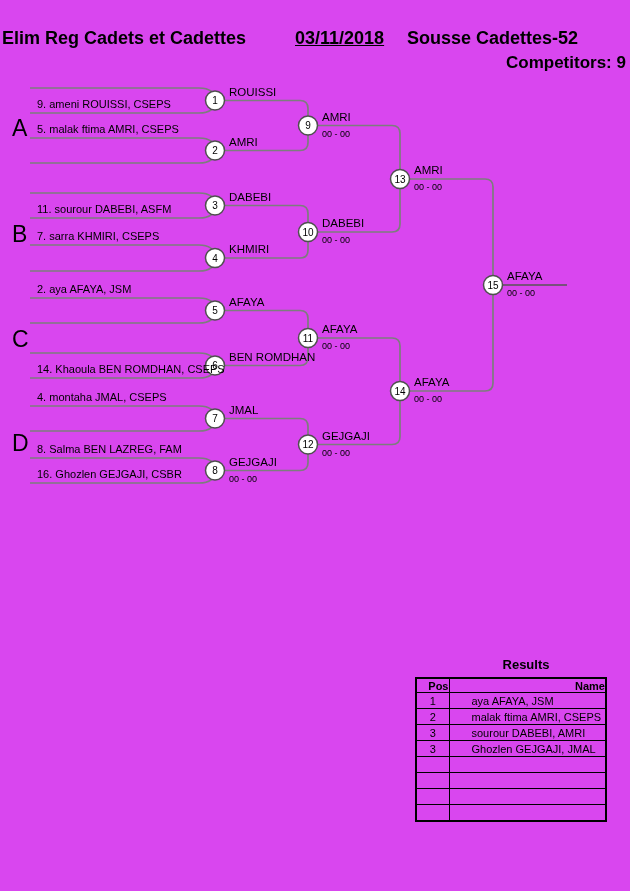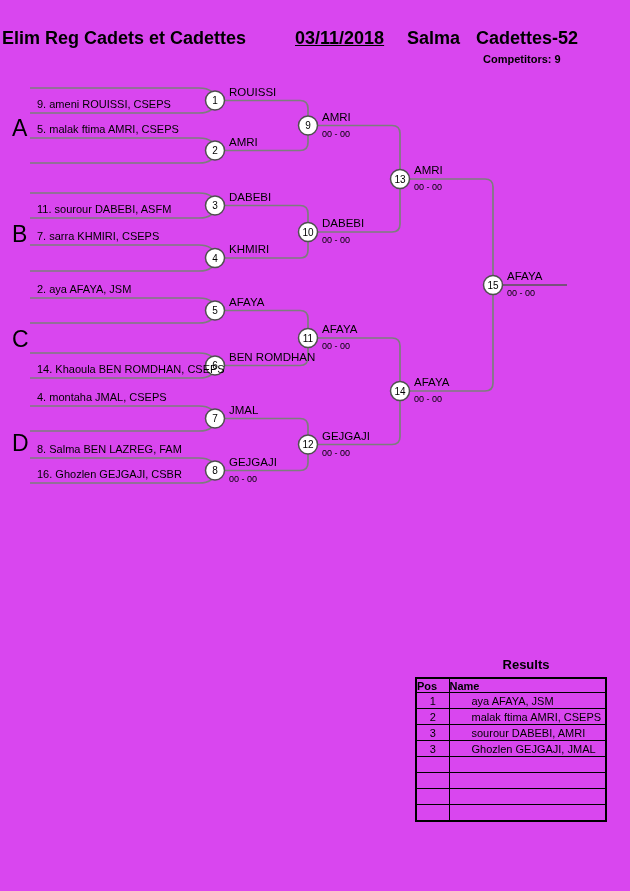--- a/index.html
+++ b/index.html
@@ -5,51 +5,51 @@
   html,body { margin:0; padding:0; background:#fff; }
   .page {
     position:relative; width:630px; height:891px; background:#d946ef;
     font-family:"Liberation Sans", sans-serif; overflow:hidden;
   }
   .title-seg { position:absolute; top:29px; font-size:18px; font-weight:bold; color:#000; white-space:nowrap; line-height:1; }
   .t-event { left:2px; }
   .t-date  { left:295px;text-decoration:underline; }
   .t-city  { left:407px; }
   .t-cat   { left:476px; }
-  .competitors { position:absolute; left:483px; top:53px; font-size:11px; font-weight:bold; color:#000; white-space:nowrap; }
+  .competitors { position:absolute; left:506px; top:53px; font-size:17px; font-weight:bold; color:#000; white-space:nowrap; }
 
   svg.bracket { position:absolute; left:0; top:80px; }
   .ln  { fill:none; stroke:#7d7d7d; stroke-width:1.7; }
   .fin { fill:none; stroke:#565656; stroke-width:1.7; }
   .cir { fill:#ffffff; stroke:#4f4f4f; stroke-width:1.5; }
   text { font-family:"Liberation Sans", sans-serif; fill:#000; }
   .num { font-size:10px; text-anchor:middle; }
   .nm  { font-size:11px; }
   .wl  { font-size:11.5px; }
   .sc  { font-size:9px; }
   .pool{ font-size:23px; }
 
   .results { position:absolute; left:415px; top:657px; width:222px; }
   .results-title { text-align:center; font-weight:bold; font-size:13px; color:#000; margin:0 0 5px 0; }
   .results table { border-collapse:collapse; width:192px; table-layout:fixed; border:2.5px solid #000; }
   .results th, .results td { border:1.5px solid #000; font-size:11px; color:#000; padding:0; overflow:hidden; white-space:nowrap; }
-  .results th { height:13px; font-weight:bold; text-align:left; }
+  .results th { height:13px; font-weight:bold; text-align:right; }
   .results td { height:15px; }
   .col-pos { width:33px; }
   td.pos { text-align:center; }
   td.name { text-align:left; padding-left:22px; }
 </style>
 </head>
 <body>
 
 <div class="page">
 
   <span class="title-seg t-event">Elim Reg Cadets et Cadettes</span>
   <span class="title-seg t-date">03/11/2018</span>
-  <span class="title-seg t-city">Salma</span>
+  <span class="title-seg t-city">Sousse</span>
   <span class="title-seg t-cat">Cadettes-52</span>
   <span class="competitors">Competitors: 9</span>
 
   <svg class="bracket" width="630" height="420" viewBox="0 0 630 420">
 
     <path class="ln" d="M30 8 H199 Q215 8 215 20.5 M30 33 H199 Q215 33 215 20.5"></path>
     <path class="ln" d="M30 58 H199 Q215 58 215 70.5 M30 83 H199 Q215 83 215 70.5"></path>
     <path class="ln" d="M30 113 H199 Q215 113 215 125.5 M30 138 H199 Q215 138 215 125.5"></path>
     <path class="ln" d="M30 165 H199 Q215 165 215 178 M30 191 H199 Q215 191 215 178"></path>
     <path class="ln" d="M30 218 H199 Q215 218 215 230.5 M30 243 H199 Q215 243 215 230.5"></path>

